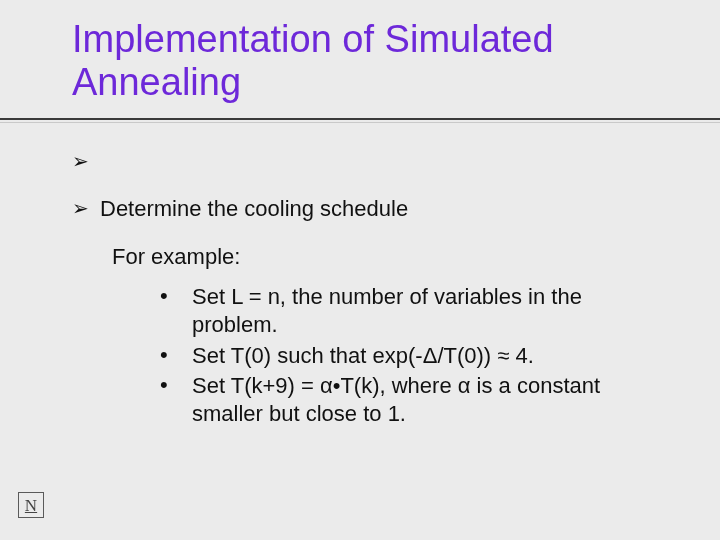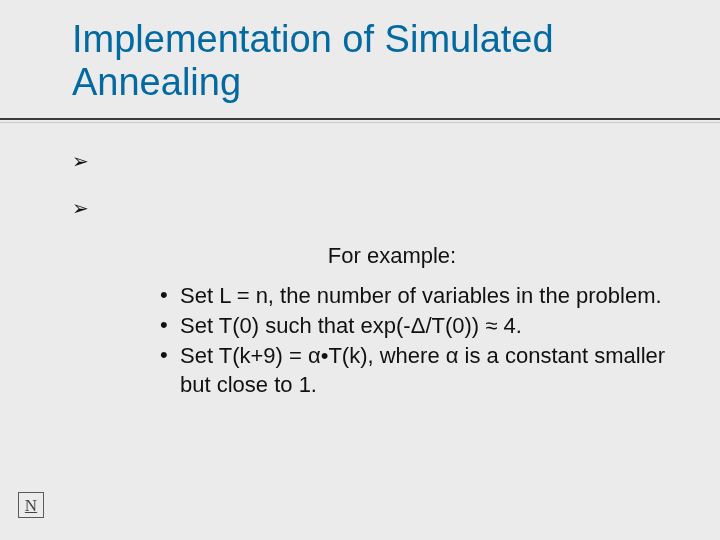--- a/index.html
+++ b/index.html
@@ -20,21 +20,21 @@
   }
   .title {
     position: absolute;
     left: 72px;
     top: 18px;
     width: 590px;
     font-size: 38px;
     line-height: 1.12;
     font-weight: 400;
     letter-spacing: 0px;
-    color: #0369a1;
+    color: #6d28d9;
   }
   .rule {
     position: absolute;
     left: 0;
     top: 118px;
     width: 720px;
     height: 0;
     border-top: 2px solid #3a3a3a;
   }
   .rule::after {
@@ -64,39 +64,39 @@
     margin-right: 6px;
     font-size: 20px;
     line-height: 1.35;
     font-family: "Arial", sans-serif;
     color: #111;
   }
   .example-label {
     margin-left: 40px;
     margin-top: 16px;
     margin-bottom: 12px;
-    text-align: center;
   }
   .sub-list {
     margin-left: 88px;
   }
   .dot-item {
     display: flex;
     align-items: flex-start;
     margin-bottom: 2px;
   }
   .dot {
     flex: 0 0 auto;
     width: 20px;
     font-size: 22px;
     line-height: 1.2;
     font-family: "Arial", sans-serif;
   }
   .dot-text {
     flex: 1 1 auto;
+    margin-left: 12px;
   }
   .corner-logo {
     position: absolute;
     left: 18px;
     bottom: 22px;
     width: 26px;
     height: 26px;
     border: 1.5px solid #5a5a5a;
     box-sizing: border-box;
     display: flex;
@@ -122,20 +122,21 @@
   <div class="rule"></div>
 
   <div class="body">
 
     <div class="arrow-item">
       <div class="arrow">➢</div>
     </div>
 
     <div class="arrow-item">
       <div class="arrow">➢</div>
+      <div>Determine the cooling schedule</div>
     </div>
 
     <div class="example-label">For example:</div>
 
     <div class="sub-list">
       <div class="dot-item">
         <div class="dot">•</div>
         <div class="dot-text">Set L = n, the number of variables in the problem.</div>
       </div>
       <div class="dot-item">

